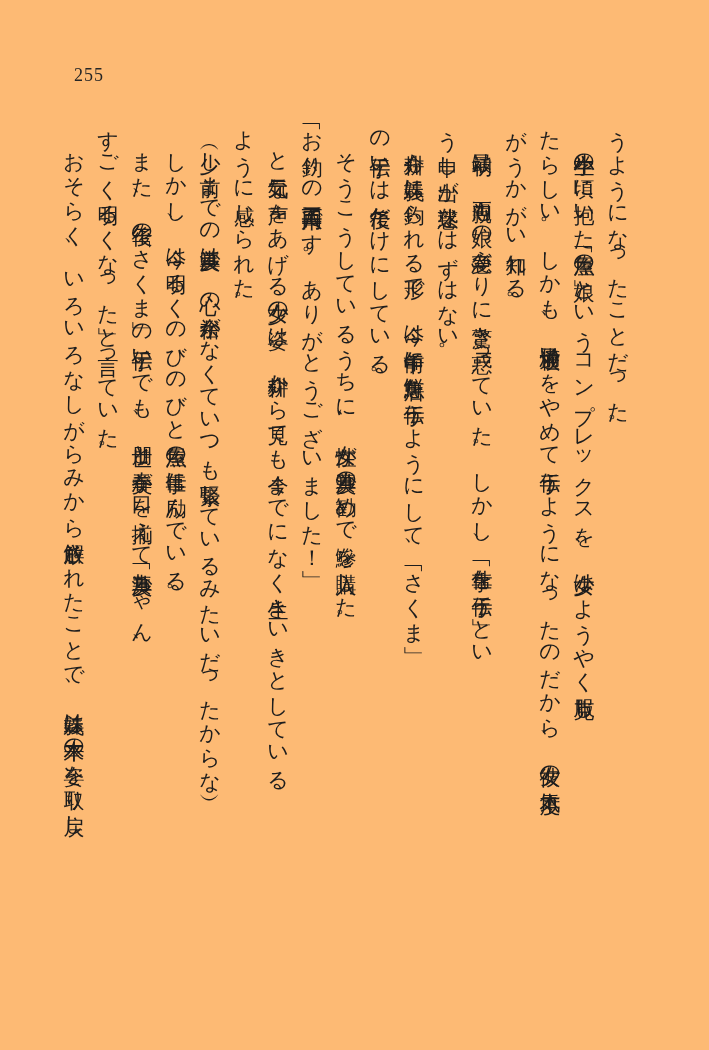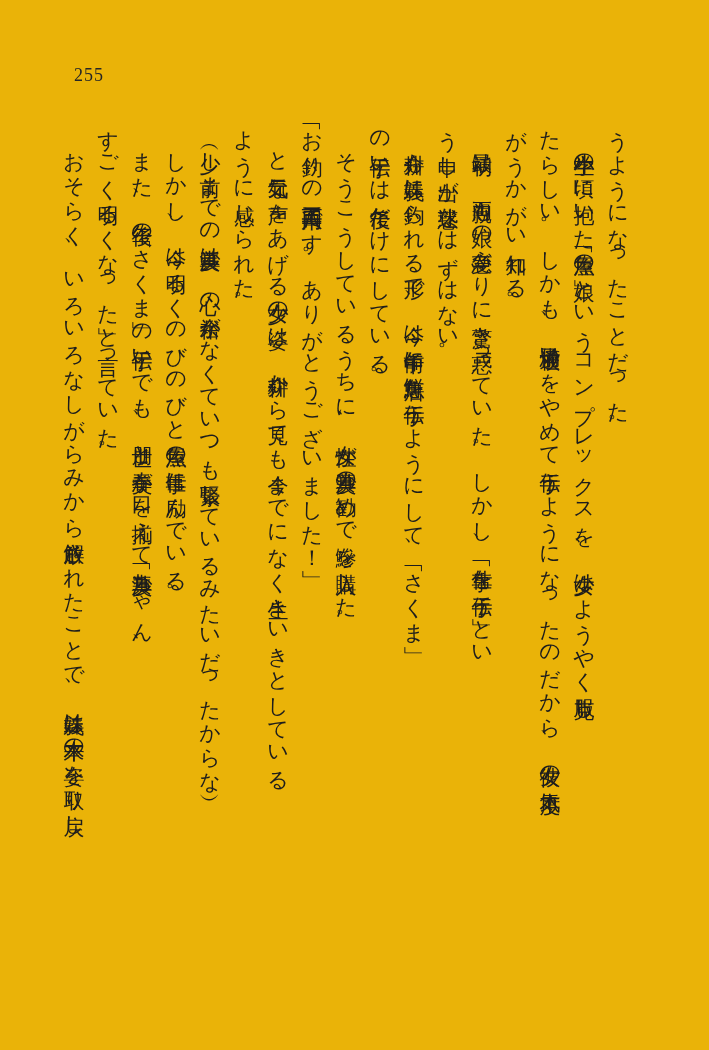--- a/index.html
+++ b/index.html
@@ -4,21 +4,21 @@
 <style>
   html, body {
     margin: 0;
     padding: 0;
     background: #e8e8e8;
   }
   .page {
     position: relative;
     width: 709px;
     height: 1050px;
-    background: #eab308;
+    background: #fdba74;
     overflow: hidden;
     font-family: "Liberation Serif", serif;
   }
   .page-number {
     position: absolute;
     left: 74px;
     top: 65px;
     font-size: 18px;
     color: #262626;
     letter-spacing: 1px;

